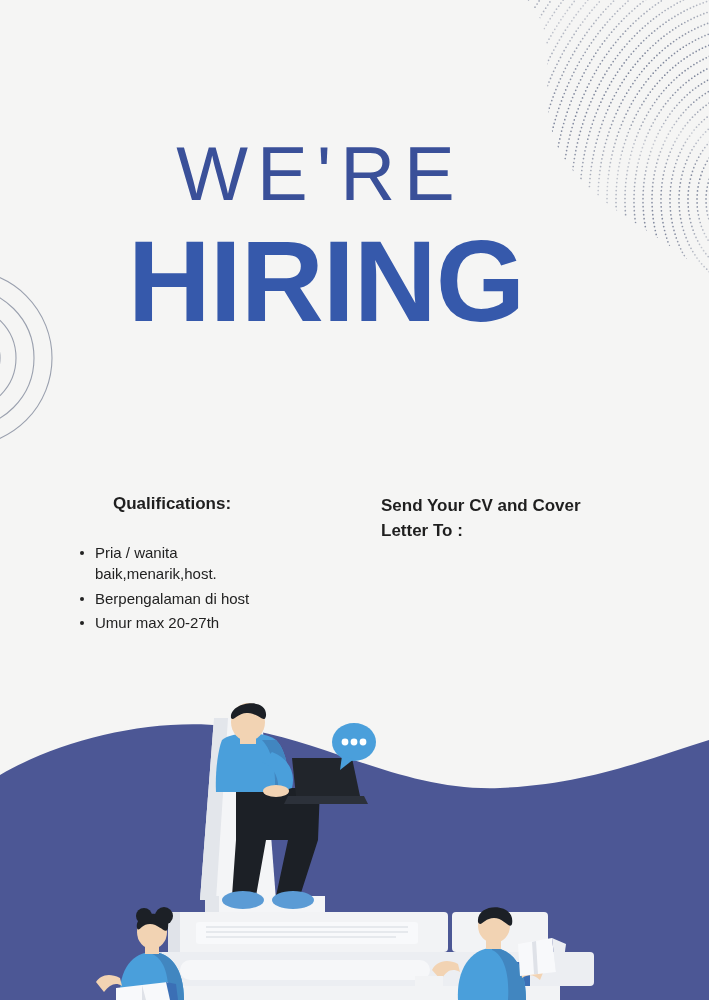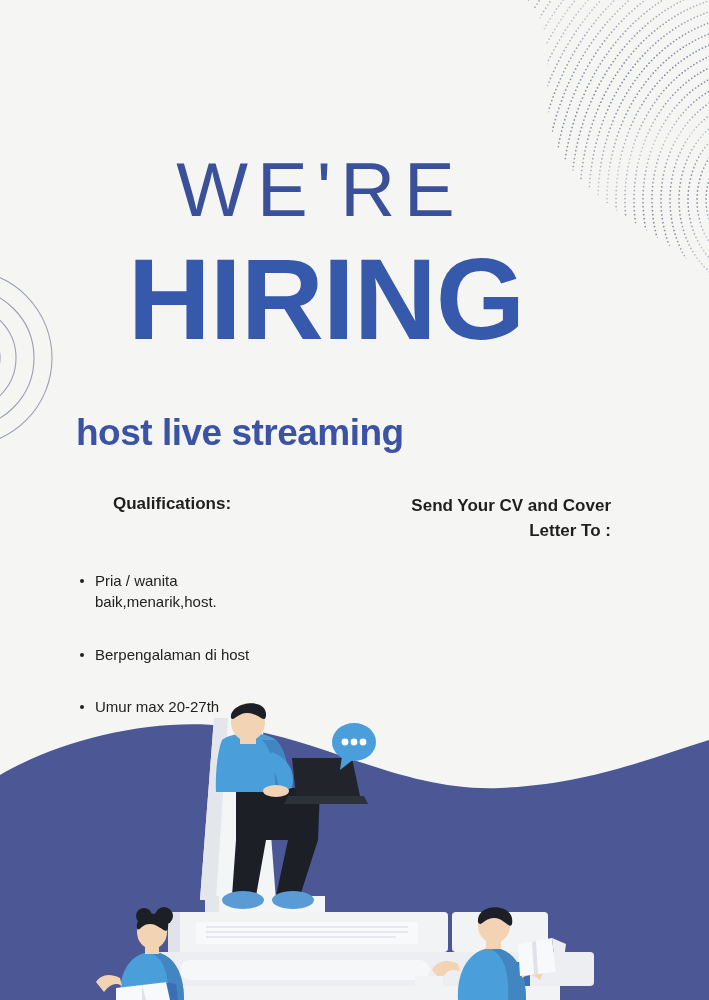--- a/index.html
+++ b/index.html
@@ -41,21 +41,21 @@
     left: 0;
     width: 640px;
     text-align: center;
   }
   #were {
     font-size: 76px;
     line-height: 0.95;
     font-weight: 300;
     letter-spacing: 9px;
     color: #3a5099;
-    margin: 16px;
+    margin: 0;
     font-family: "Liberation Sans", sans-serif;
   }
   #hiring {
     font-size: 115px;
     line-height: 1.0;
     font-weight: 700;
     letter-spacing: -1px;
     color: #3659ab;
     margin: 14px 0 0 12px;
     font-family: "Liberation Sans", sans-serif;
@@ -83,38 +83,36 @@
   }
   #send-heading {
     position: absolute;
     top: 494px;
     left: 381px;
     width: 230px;
     font-size: 17px;
     font-weight: 700;
     line-height: 1.45;
     color: #1f1f1f;
-    text-align: right;
   }
   #qual-list {
     position: absolute;
     top: 541px;
     left: 78px;
     width: 290px;
     margin: 0;
     padding: 0;
     list-style: none;
     font-size: 15px;
     color: #222222;
   }
   #qual-list li {
     position: relative;
     padding-left: 17px;
     line-height: 1.63;
-    margin-top: 28px;
   }
   #qual-list li::before {
     content: "";
     position: absolute;
     left: 2px;
     top: 10px;
     width: 4px;
     height: 4px;
     border-radius: 50%;
     background: #222222;
@@ -2953,21 +2951,20 @@
       <circle cx="22" cy="100" r="70"></circle>
       <circle cx="22" cy="100" r="88"></circle>
     </g>
   </svg>
 
   <div id="headline">
     <div id="were">WE'RE</div>
     <div id="hiring">HIRING</div>
   </div>
 
-  <div id="subtitle">host live streaming</div>
 
   <div id="qual-heading">Qualifications:</div>
   <div id="send-heading">Send Your CV and Cover Letter To :</div>
 
   <ul id="qual-list">
     <li>Pria / wanita</li>
     <li class="cont">baik,menarik,host.</li>
     <li>Berpengalaman di host</li>
     <li>Umur max 20-27th</li>
   </ul>

